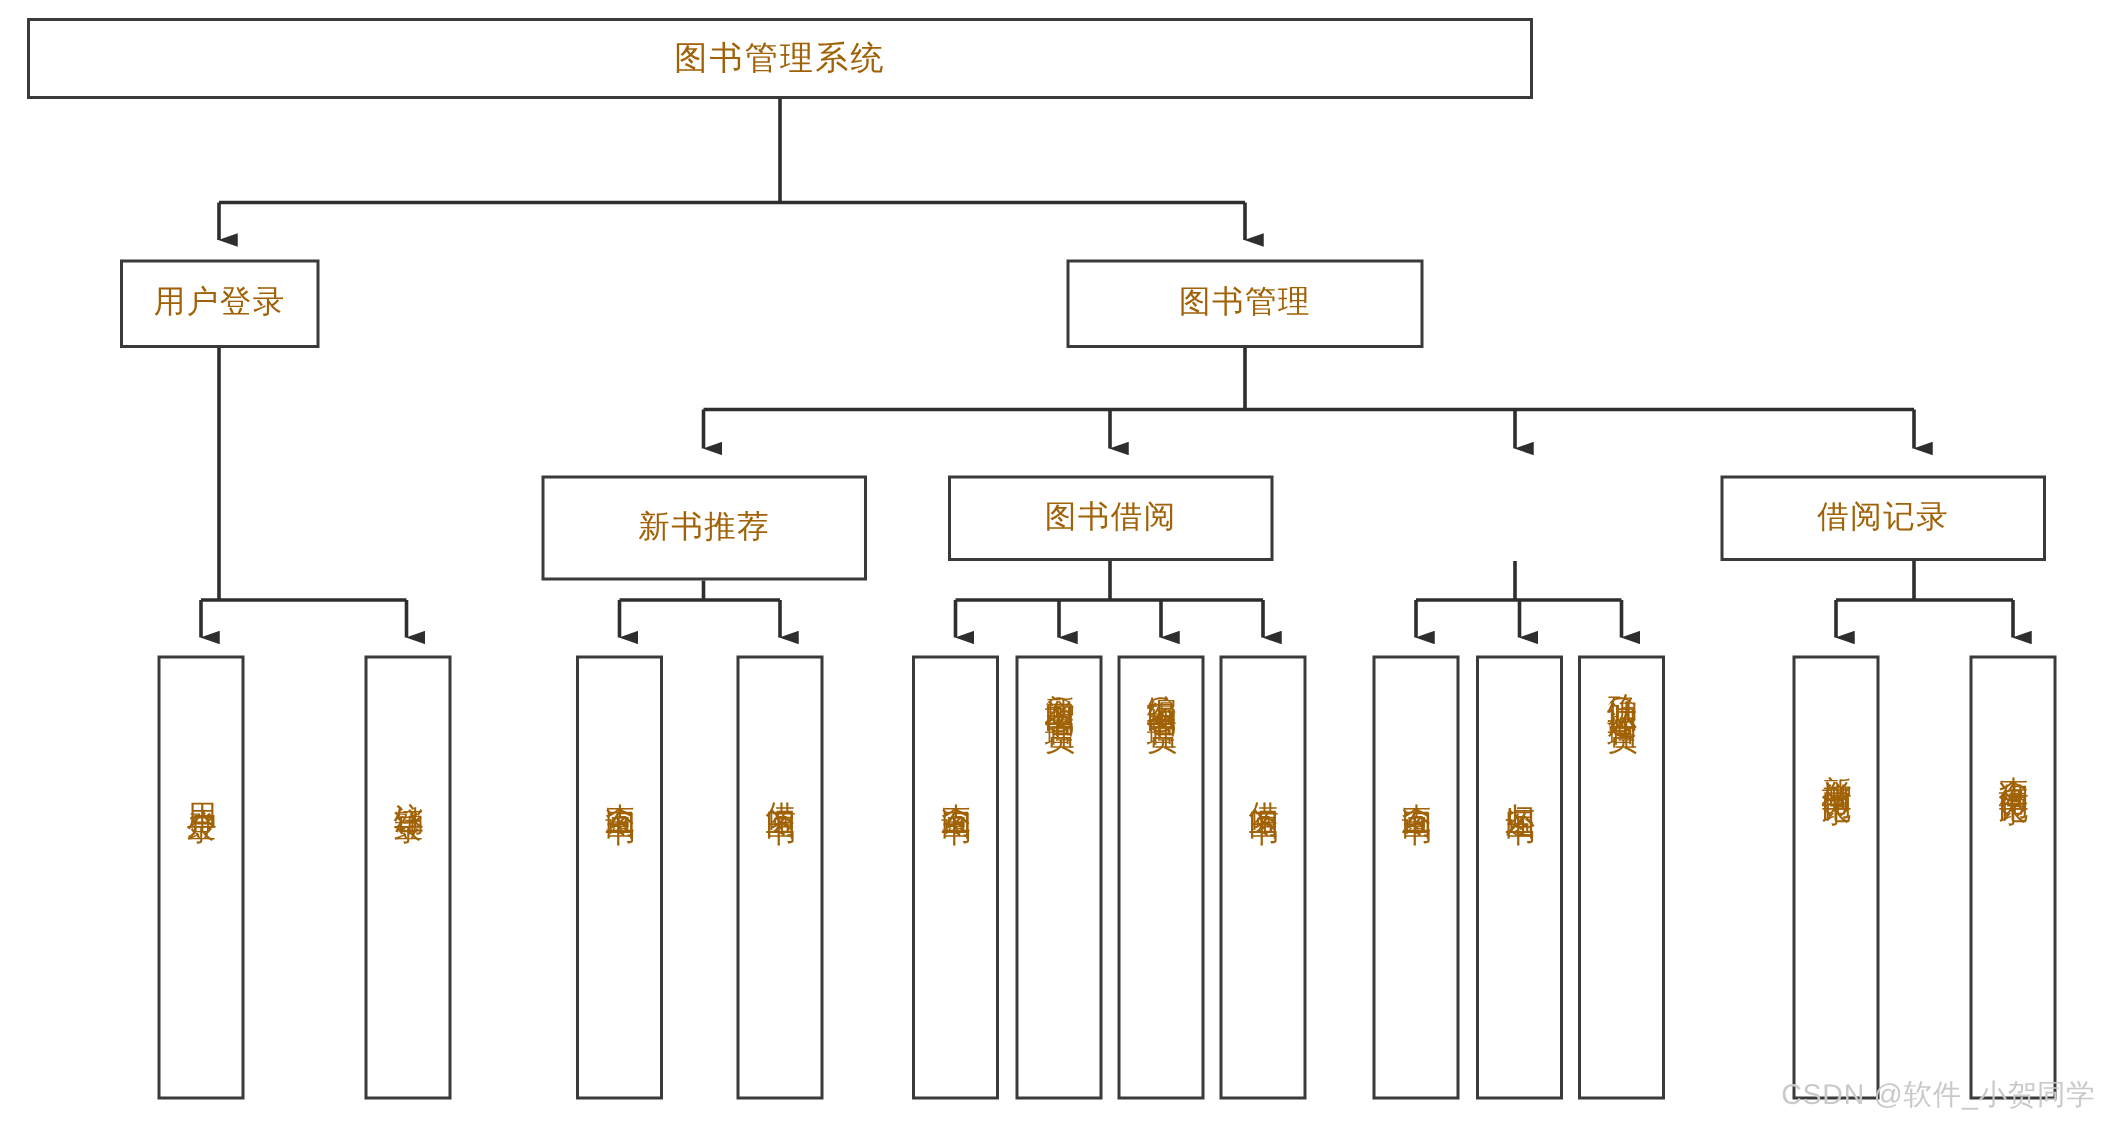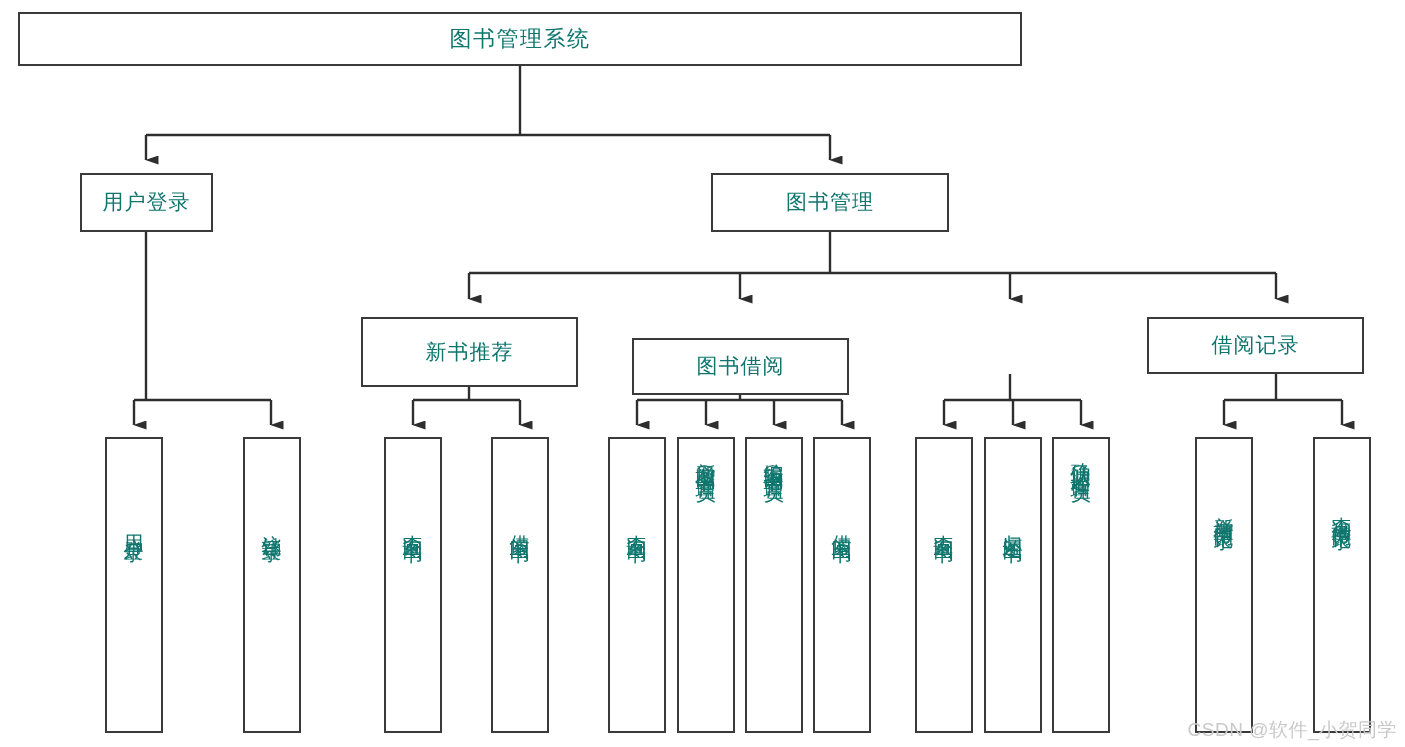--- a/index.html
+++ b/index.html
@@ -27,21 +27,21 @@
     pointer-events: none;
   }
   .node {
     position: absolute;
     box-sizing: border-box;
     background: #ffffff;
     border: 2px solid #3a3a3a;
     display: flex;
     align-items: center;
     justify-content: center;
-    color: #0f766e;
+    color: #a16207;
   }
   .node-label {
     display: block;
     text-align: center;
     line-height: 1.18;
   }
   
   .node.h .node-label {
     font-size: 21px;
     letter-spacing: 1px;
@@ -148,21 +148,21 @@
   <div class="node h" style="left:80px; top:173px; width:133px; height:59px;">
     <span class="node-label">用户登录</span>
   </div>
   <div class="node h" style="left:711px; top:173px; width:238px; height:59px;">
     <span class="node-label">图书管理</span>
   </div>
 
   <div class="node h" style="left:361px; top:317px; width:217px; height:70px;">
     <span class="node-label">新书推荐</span>
   </div>
-  <div class="node h" style="left:632px; top:317px; width:217px; height:57px;margin-top:21px;">
+  <div class="node h" style="left:632px; top:317px; width:217px; height:57px;">
     <span class="node-label">图书借阅</span>
   </div>
   <div class="node h" style="left:1147px; top:317px; width:217px; height:57px;">
     <span class="node-label">借阅记录</span>
   </div>
 
   <div class="node v mid" style="left:105px; top:437px; width:58px; height:296px;">
     <span class="node-label">用户登录</span>
   </div>
   <div class="node v mid" style="left:243px; top:437px; width:58px; height:296px;">

